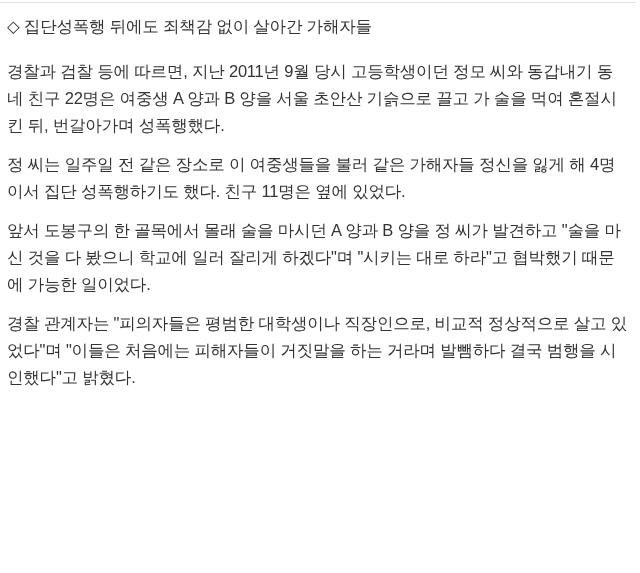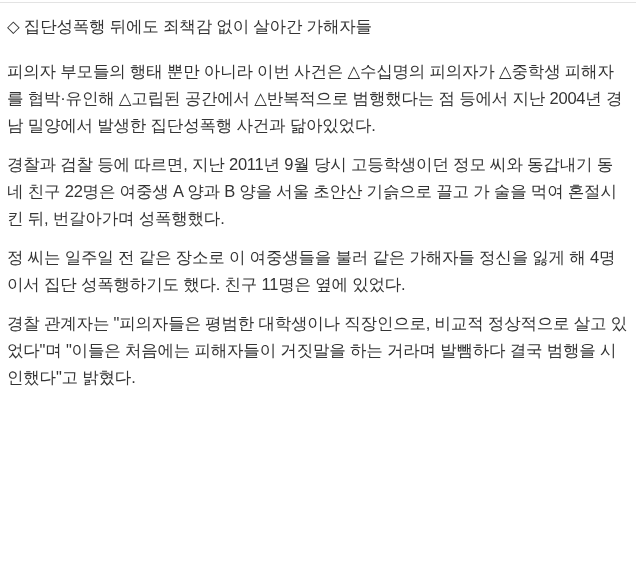--- a/index.html
+++ b/index.html
@@ -45,18 +45,18 @@
     margin: 0 0 12px 0;
   }
 </style>
 </head>
 <body>
 
 <div class="page">
   <div class="top-divider"></div>
   <div class="article">
     <h3 class="article-heading">◇ 집단성폭행 뒤에도 죄책감 없이 살아간 가해자들</h3>
-    <p>피의자 부모들의 행태 뿐만 아니라 이번 사건은 △수십명의 피의자가 △중학생 피해자를 협박·유인해 △고립된 공간에서 △반복적으로 범행했다는 점 등에서 지난 2004년 경남 밀양에서 발생한 집단성폭행 사건과 닮아있었다.</p>
     <p>경찰과 검찰 등에 따르면, 지난 2011년 9월 당시 고등학생이던 정모 씨와 동갑내기 동네 친구 22명은 여중생 A 양과 B 양을 서울 초안산 기슭으로 끌고 가 술을 먹여 혼절시킨 뒤, 번갈아가며 성폭행했다.</p>
     <p>정 씨는 일주일 전 같은 장소로 이 여중생들을 불러 같은 가해자들 정신을 잃게 해 4명이서 집단 성폭행하기도 했다. 친구 11명은 옆에 있었다.</p>
+    <p>앞서 도봉구의 한 골목에서 몰래 술을 마시던 A 양과 B 양을 정 씨가 발견하고 "술을 마신 것을 다 봤으니 학교에 일러 잘리게 하겠다"며 "시키는 대로 하라"고 협박했기 때문에 가능한 일이었다.</p>
     <p>경찰 관계자는 "피의자들은 평범한 대학생이나 직장인으로, 비교적 정상적으로 살고 있었다"며 "이들은 처음에는 피해자들이 거짓말을 하는 거라며 발뺌하다 결국 범행을 시인했다"고 밝혔다.</p>
   </div>
 </div>
 
 </body></html>

